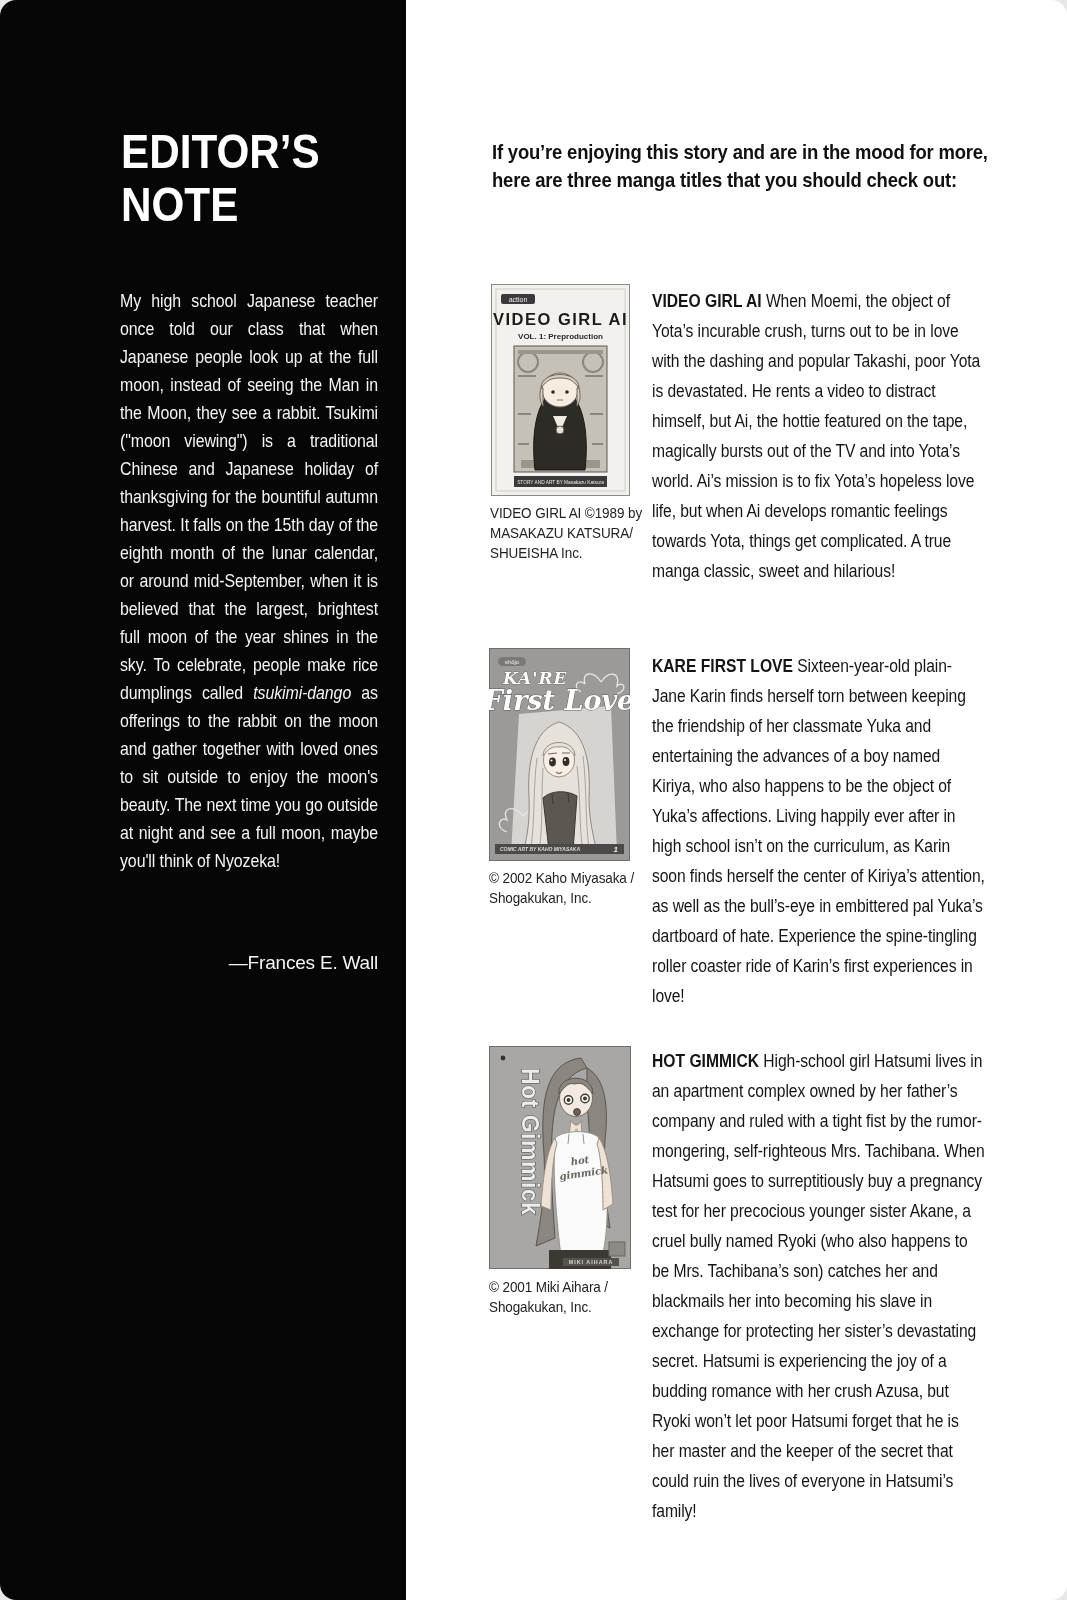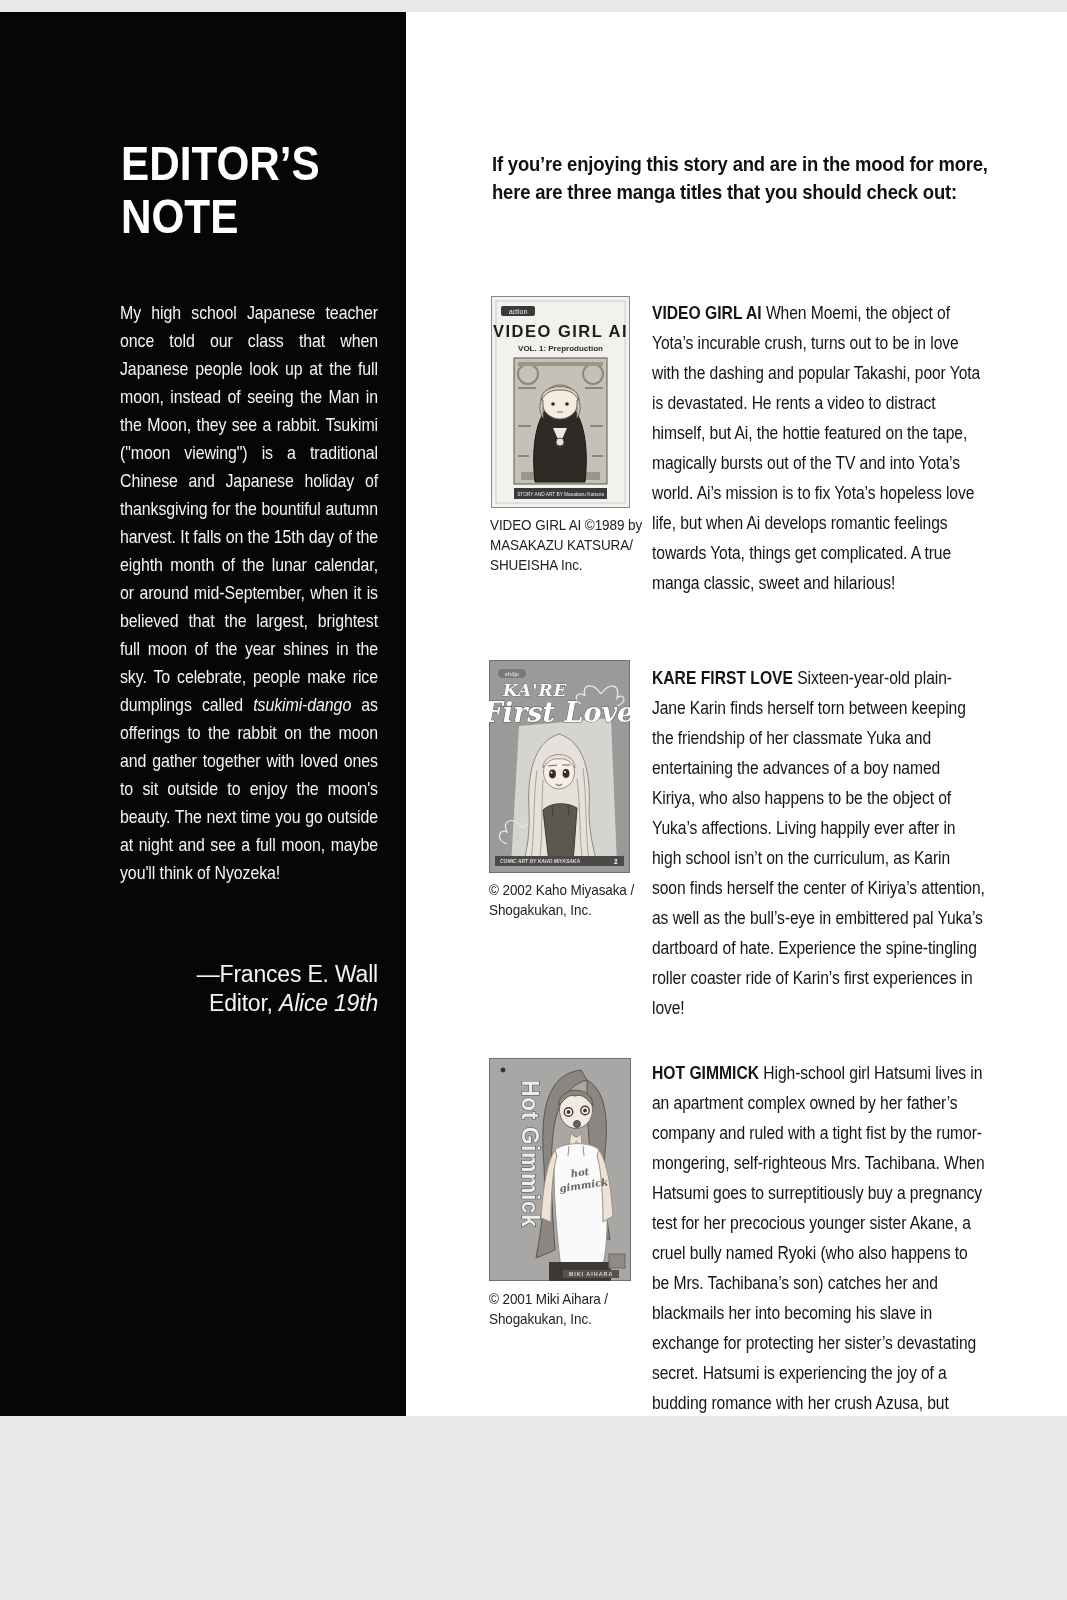--- a/index.html
+++ b/index.html
@@ -1,35 +1,35 @@
 <!DOCTYPE html>
 <html><head>
 <meta charset="utf-8">
 <style>
   html,body{margin:0;padding:0;background:#e8e8e8;}
   *{box-sizing:border-box;}
   .page{
-    position:relative;width:1067px;height:1404px;background:#ffffff;
-    font-family:"Liberation Sans","DejaVu Sans",sans-serif;overflow:hidden;margin:12px auto;
+    position:relative;width:1067px;height:1600px;background:#ffffff;
+    font-family:"Liberation Sans","DejaVu Sans",sans-serif;overflow:hidden;margin:0 auto;border-radius:16px;
   }
   .sidebar{position:absolute;left:0;top:0;width:406px;height:1600px;background:#060606;}
   .ed-title{
     position:absolute;left:121px;top:126px;margin:0;color:#ffffff;
     font-size:48px;font-weight:800;line-height:1.1;letter-spacing:0px;
     transform:scaleX(.88);transform-origin:left top;white-space:nowrap;
   }
   .ed-body{
     position:absolute;left:120px;top:287px;width:300px;margin:0;
     color:#f5f5f5;font-size:18.5px;line-height:28px;text-align:justify;
     transform:scaleX(.86);transform-origin:left top;letter-spacing:-0.1px;
   }
   .ed-body em{font-style:italic;}
   .ed-sig{
     position:absolute;left:120px;top:948px;width:258px;color:#f5f5f5;
-    font-size:23px;line-height:29px;text-align:right;letter-spacing:-0.2px;
+    font-size:19px;line-height:29px;text-align:right;letter-spacing:-0.2px;
   }
   .ed-sig em{font-style:italic;}
   .content{position:absolute;left:418px;top:0;width:661px;height:1600px;}
   .intro{
     position:absolute;left:74px;top:138px;width:520px;margin:0;color:#111;
     font-size:20.5px;font-weight:700;line-height:28px;letter-spacing:-0.2px;
     transform:scaleX(.9);transform-origin:left top;white-space:nowrap;
   }
   .book-desc{
     position:absolute;margin:0;color:#151515;font-size:17.5px;line-height:30px;
@@ -56,21 +56,20 @@
 </head>
 <body>
 
 <div class="page">
 
   <aside class="sidebar">
     <h1 class="ed-title"><span>EDITOR’S</span><br><span>NOTE</span></h1>
     <p class="ed-body"><span>My high school Japanese teacher once told our class that when Japanese people look up at the full moon, instead of seeing the Man in the Moon, they see a rabbit. Tsukimi ("moon viewing") is a traditional Chinese and Japanese holiday of thanksgiving for the bountiful autumn harvest.  It falls on the 15th day of the eighth month of the lunar calendar, or around mid-September, when it is believed that the largest, brightest full moon of the year shines in the sky. To celebrate, people make rice dumplings called </span><em>tsukimi-dango</em><span> as offerings to the rabbit on the moon and gather together with loved ones to sit outside to enjoy the moon's beauty. The next time you go outside at night and see a full moon, maybe you'll think of Nyozeka!</span></p>
     <div class="ed-sig">
       <div>—Frances E. Wall</div>
-      <div><span>Editor, </span><em>Alice 19th</em></div>
     </div>
   </aside>
 
   <main class="content">
     <p class="intro"><span>If you’re enjoying this story and are in the mood for more,</span><br><span>here are three manga titles that you should check out:</span></p>
 
     <svg class="cover cover-1" viewBox="0 0 139 212" role="img">
       <rect x="0.5" y="0.5" width="138" height="211" fill="#f3f1ed" stroke="#8a8a8a"></rect>
       <rect x="5" y="5" width="129" height="202" fill="none" stroke="#cfccc5"></rect>
       <rect x="10" y="10" width="34" height="10" rx="2" fill="#3a3a3a"></rect>

